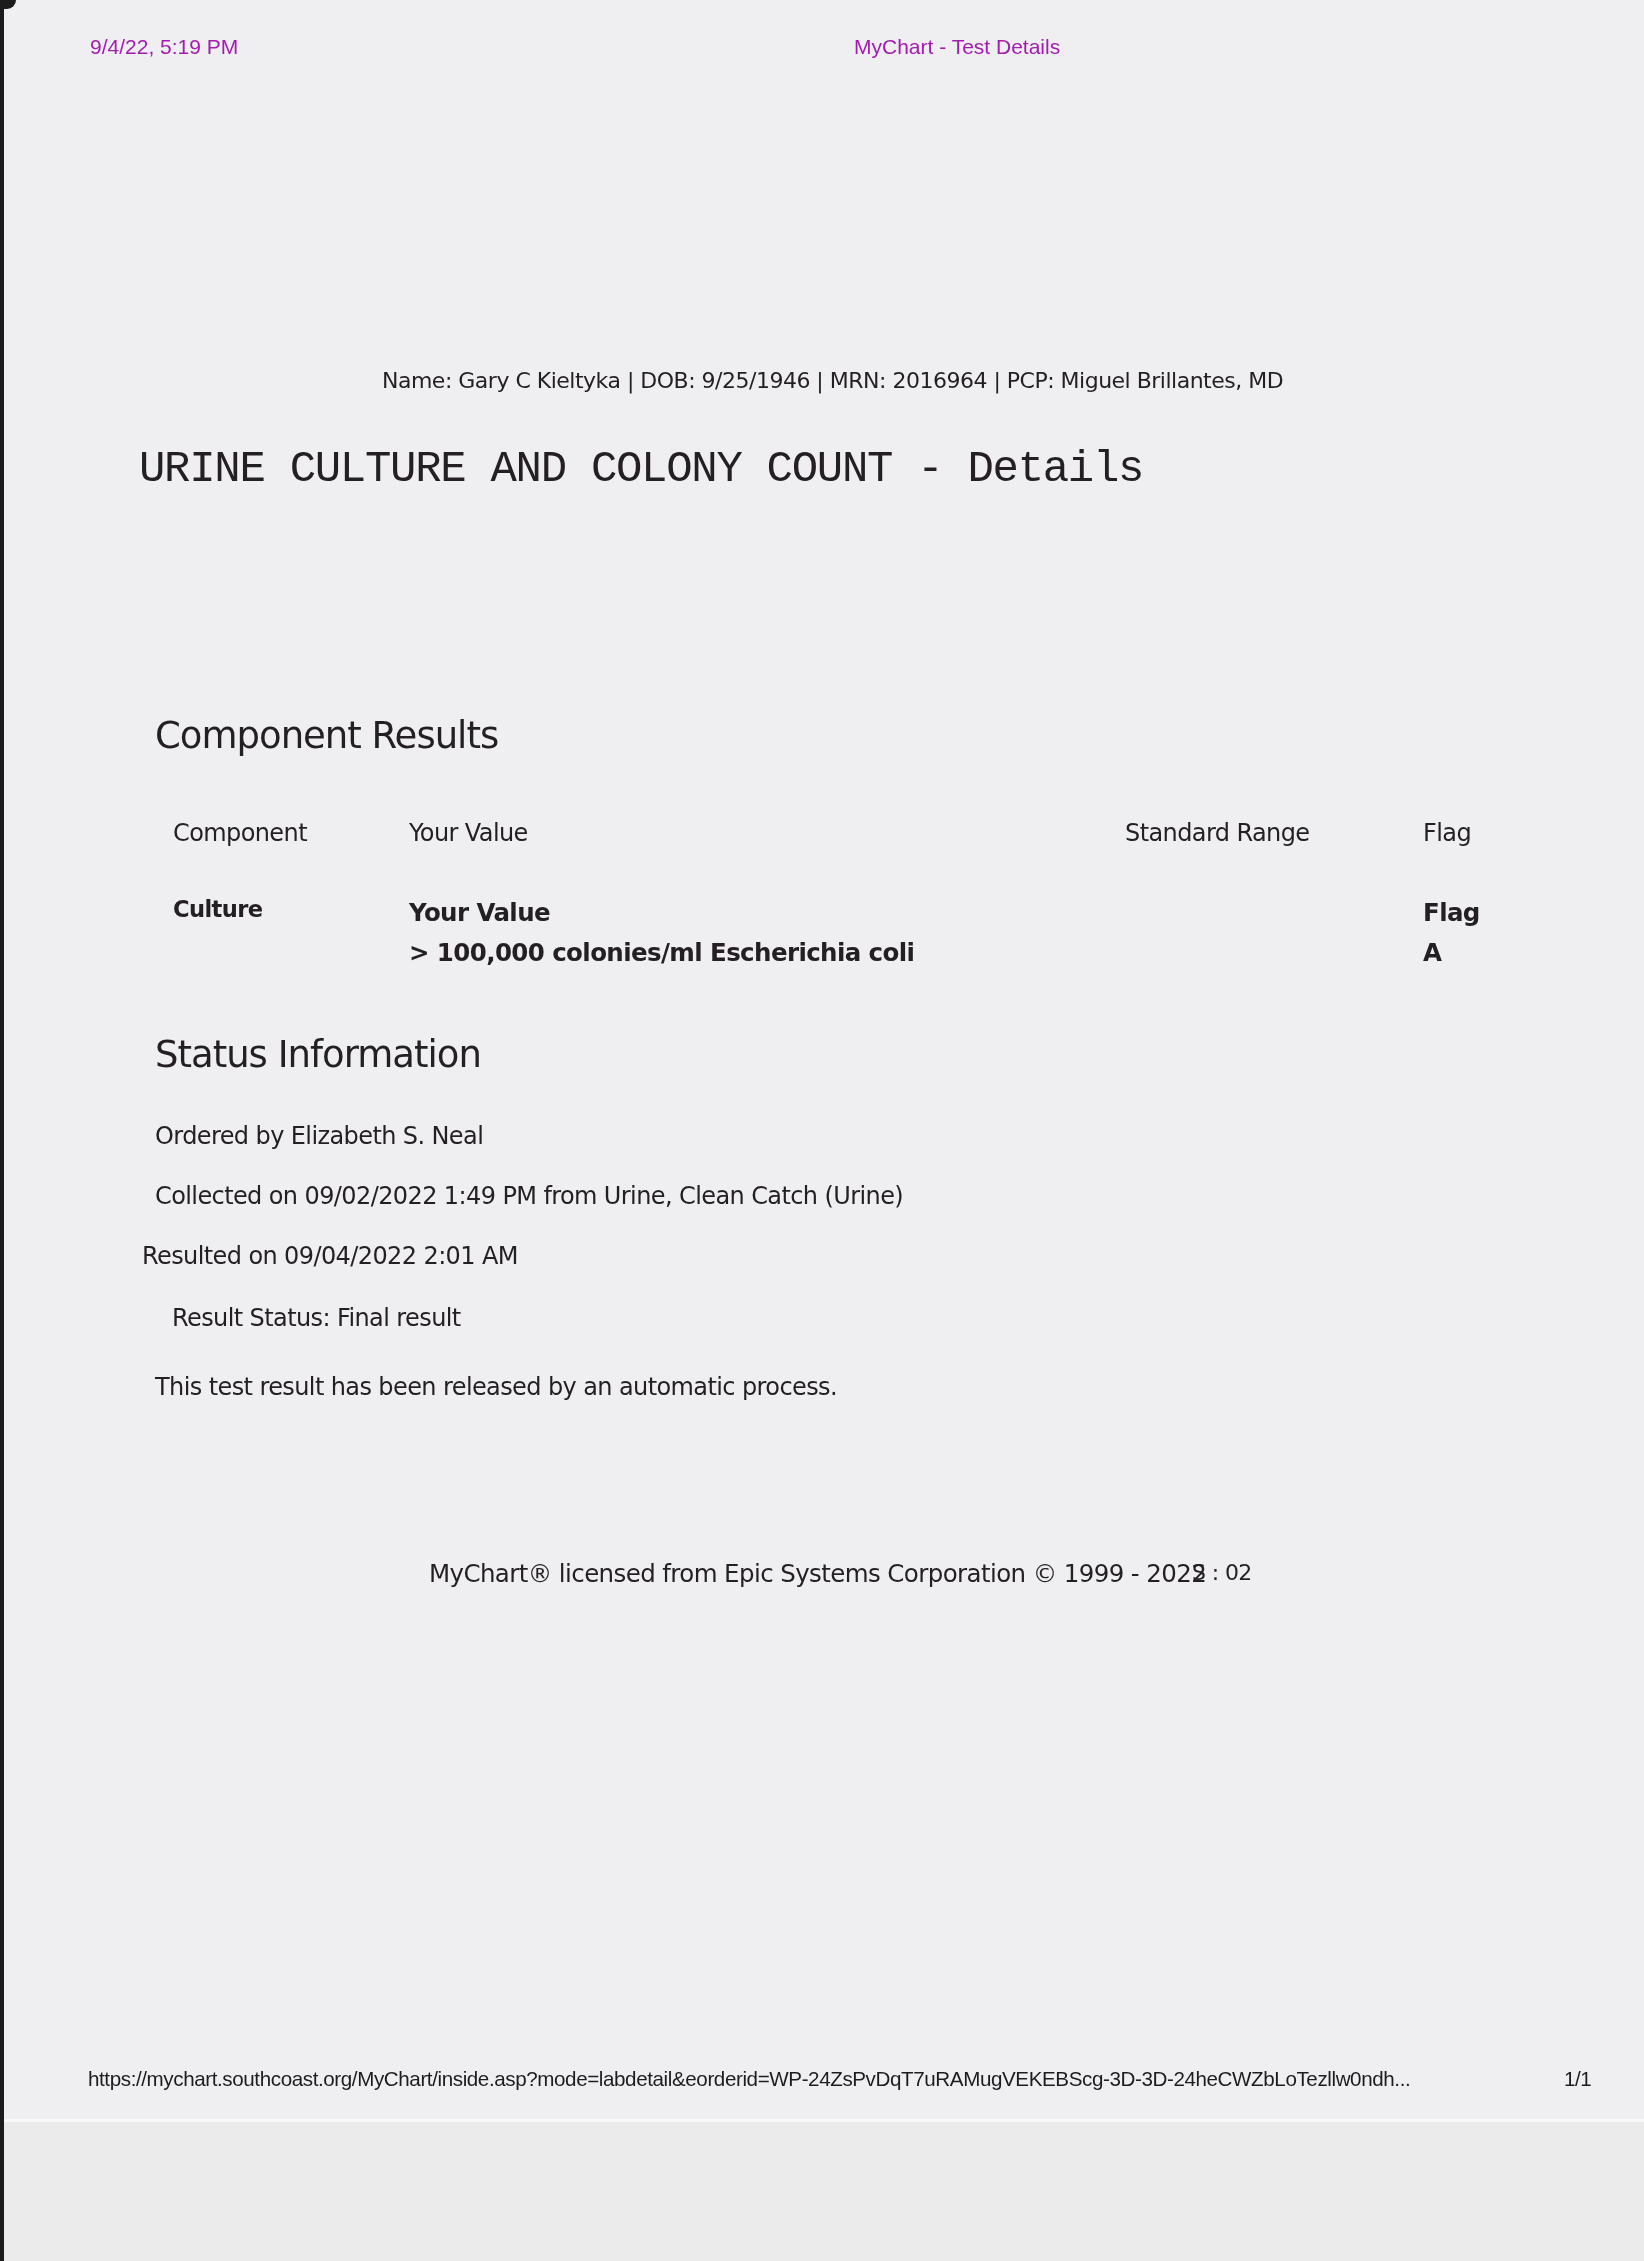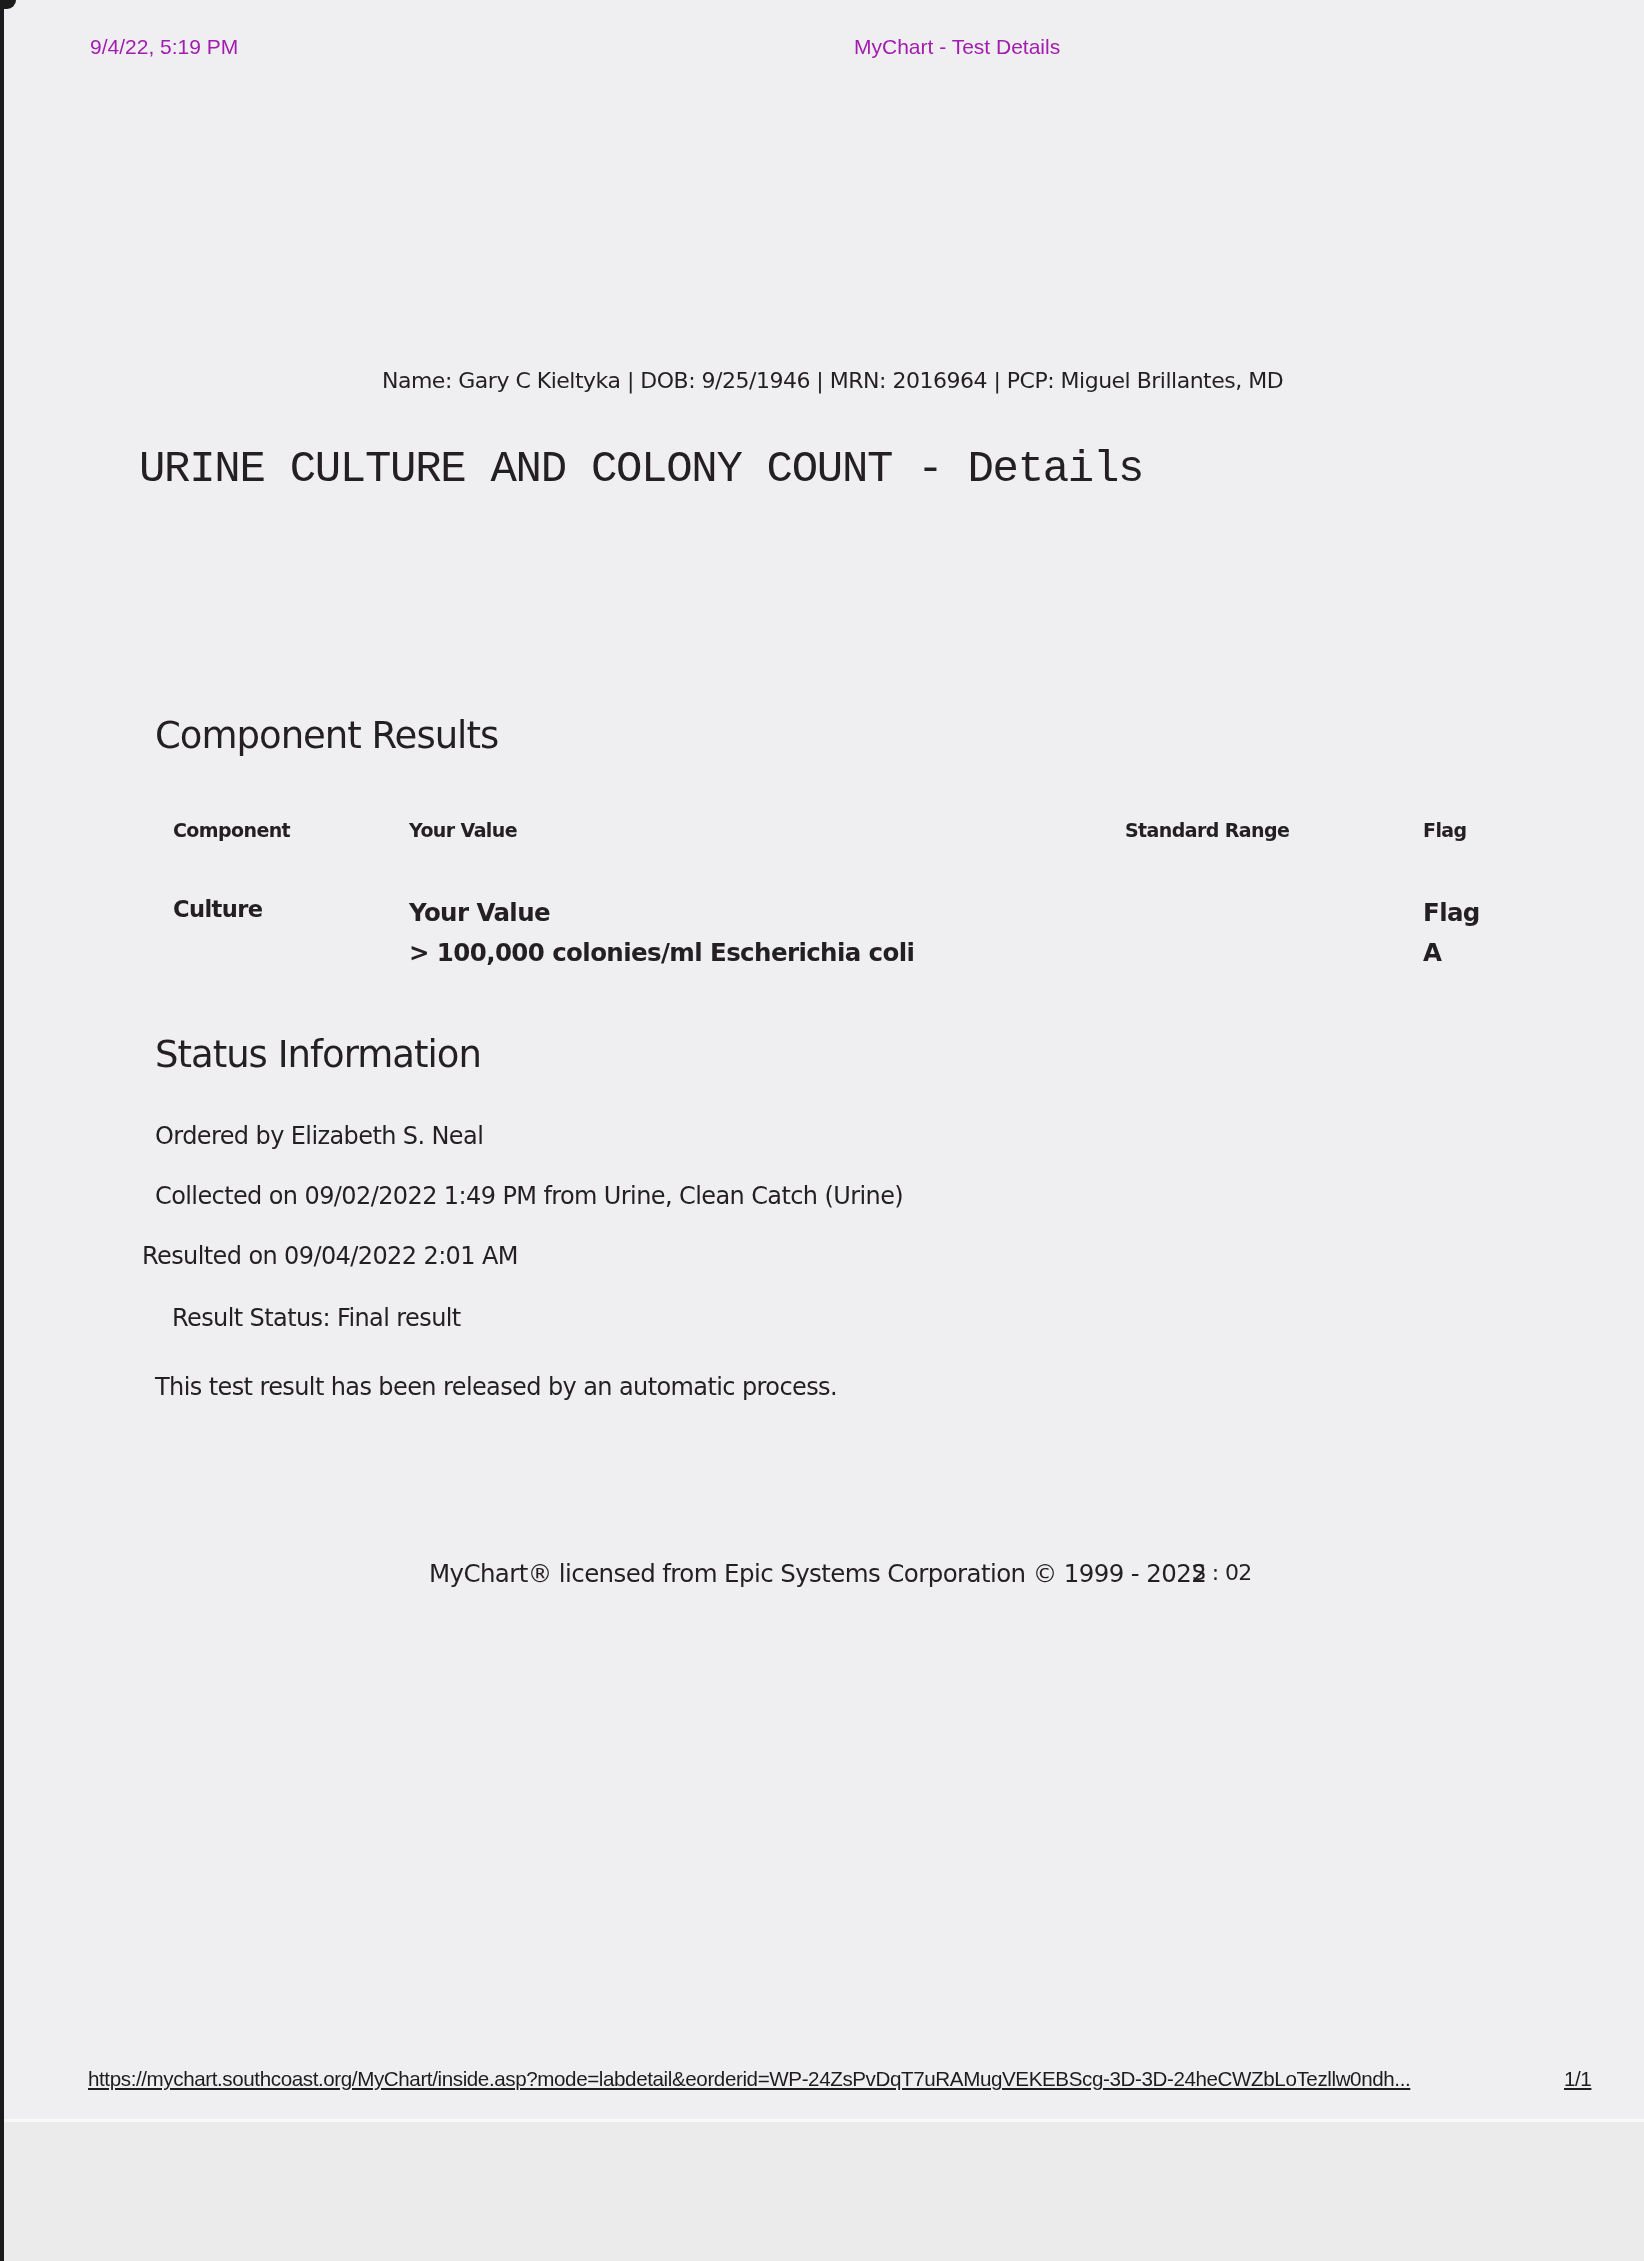--- a/index.html
+++ b/index.html
@@ -16,26 +16,26 @@
     .below { position: absolute; left: 0; top: 2121px; width: 1644px; height: 140px; background: #ebebeb; }
     .fold { position: absolute; left: 0; top: 2119px; width: 1644px; height: 2.6px; background: #f8f8f8; }
     .edge { position: absolute; left: 0; top: 0; width: 3.9px; height: 2261px; background: #1b1b1b; }
     .corner { position: absolute; left: 0; top: 0; width: 15.5px; height: 9px; background: #1b1b1b; border-bottom-right-radius: 9px; }
     .abs { position: absolute; white-space: nowrap; }
     .hdr { font-family: "Liberation Sans", sans-serif; font-size: 21px; color: #a21caf; }
     .sans { font-family: "DejaVu Sans", sans-serif; }
     .patient { font-size: 22px; letter-spacing: -0.5px; }
     .title { font-size: 44px; letter-spacing: -1.3px; font-weight: normal; margin: 0; }
     .h2 { font-size: 37px; letter-spacing: -1px; font-weight: normal; margin: 0; }
-    .th { font-size: 19px; letter-spacing: -0.6px; font-weight: bold; }
+    .th { font-size: 24px; letter-spacing: -0.6px; }
     .td-b { font-size: 24.5px; letter-spacing: -0.6px; font-weight: bold; }
     .td-b-sm { font-size: 22.6px; letter-spacing: -0.6px; font-weight: bold; }
     .info { font-size: 24px; letter-spacing: -0.6px; }
     .foot { font-size: 24.5px; letter-spacing: -0.6px; }
-    .url { font-family: "Liberation Sans", sans-serif; font-size: 20.6px; color: #1e1c1f; letter-spacing: -0.4px; text-decoration: underline; }
+    .url { font-family: "Liberation Sans", sans-serif; font-size: 20.6px; color: #1e1c1f; letter-spacing: -0.4px; }
   </style>
 </head>
 <body>
 
 <div class="page"></div>
 <div class="below"></div>
 <div class="fold"></div>
 <div class="edge"></div>
 <div class="corner"></div>
 

